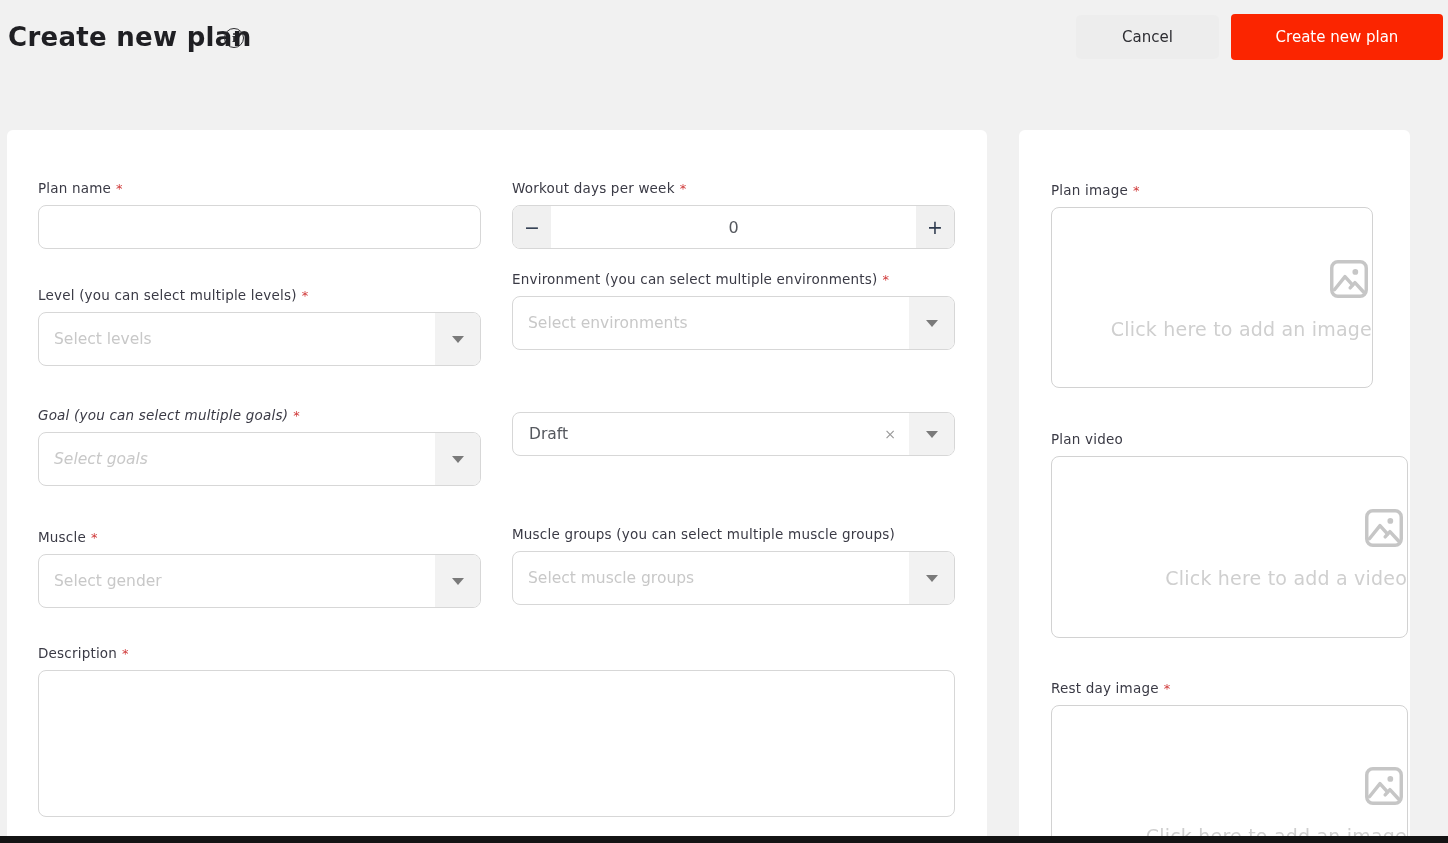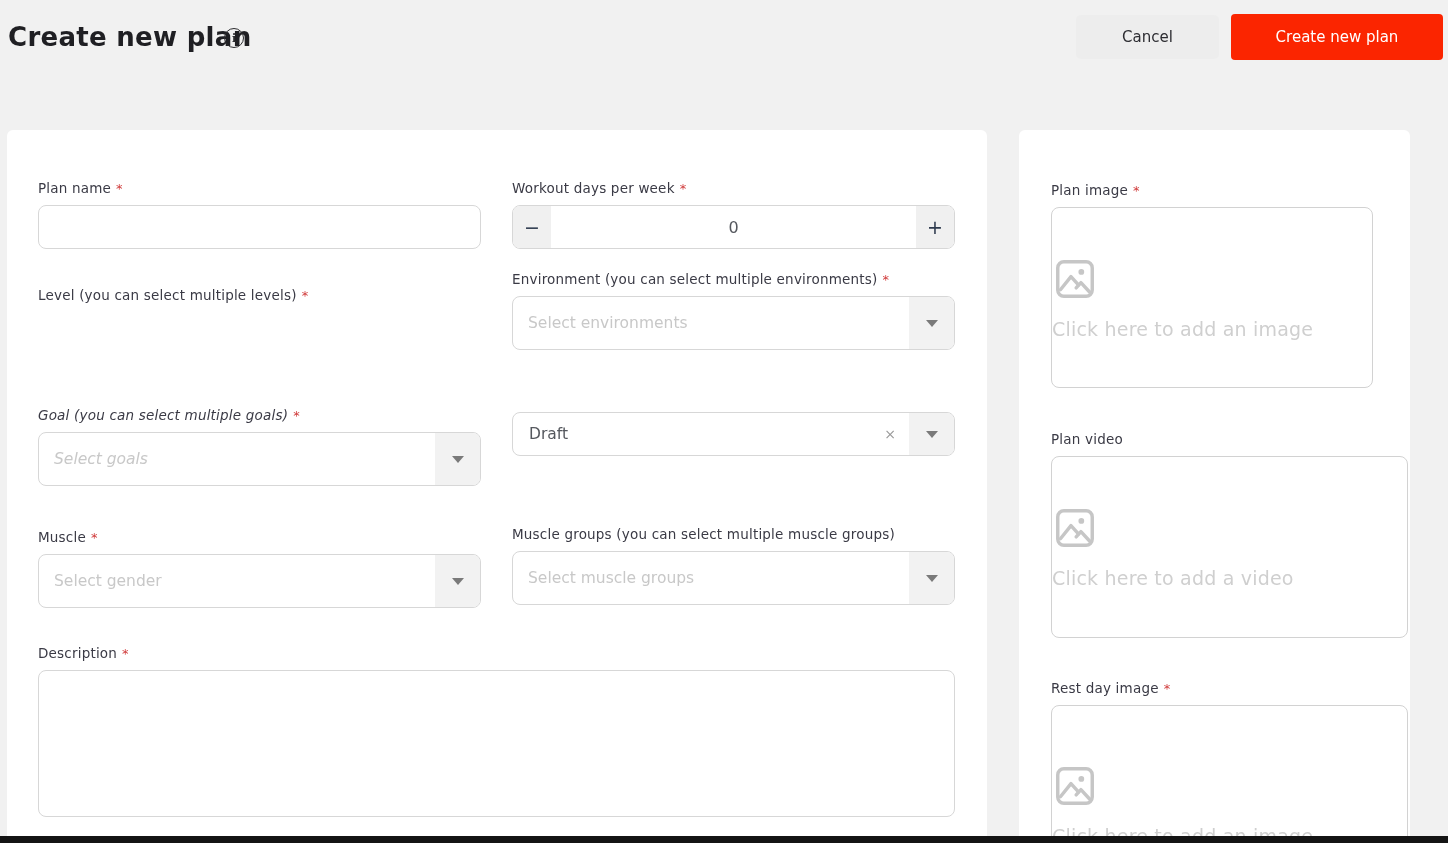--- a/index.html
+++ b/index.html
@@ -76,21 +76,21 @@
   
   .textarea {
     width: 100%; height: 147px; background: #fff; resize: none;
     border: 1px solid #d7d7d7; border-radius: 8px;
     padding: 12px 14px; font-size: 15px; color: #46464e; outline: none;
     font-family: "DejaVu Sans", sans-serif;
   }
   
   .upload { width: 100%; background: #fff;
     border: 1px solid #d2d2d2; border-radius: 8px;
-    display: flex; flex-direction: column; align-items: flex-start; justify-content: center;
+    display: flex; flex-direction: column; align-items: flex-end; justify-content: center;
     gap: 16px; cursor: pointer; }
   .upload-text { color: #cfcfcf; font-size: 19px; letter-spacing: 0.2px; }
   .img-icon { display: block; }
   
   .bottom-bar { position: absolute; left: 0; right: 0; bottom: 0; height: 7px;
     background: #141414; }
 </style>
 </head>
 <body>
 
@@ -104,20 +104,26 @@
   <div class="field" style="left:31px; top:50px; width:443px;">
     <div class="label">
       <span>Plan name</span><span class="req">*</span>
     </div>
     <input class="text-input" value="" style="">
   </div>
 
   <div class="field" style="left:31px; top:157px; width:443px;">
     <div class="label">
       <span>Level (you can select multiple levels)</span><span class="req">*</span>
+    </div>
+    <div class="select select-tall">
+      <span class="ph">Select levels</span>
+      <div class="caret-box">
+        <span class="caret"></span>
+      </div>
     </div>
   </div>
 
   <div class="field" style="left:31px; top:277px; width:443px;font-style:italic;">
     <div class="label">
       <span>Goal (you can select multiple goals)</span><span class="req">*</span>
     </div>
     <div class="select select-tall">
       <span class="ph">Select goals</span>
       <div class="caret-box">

